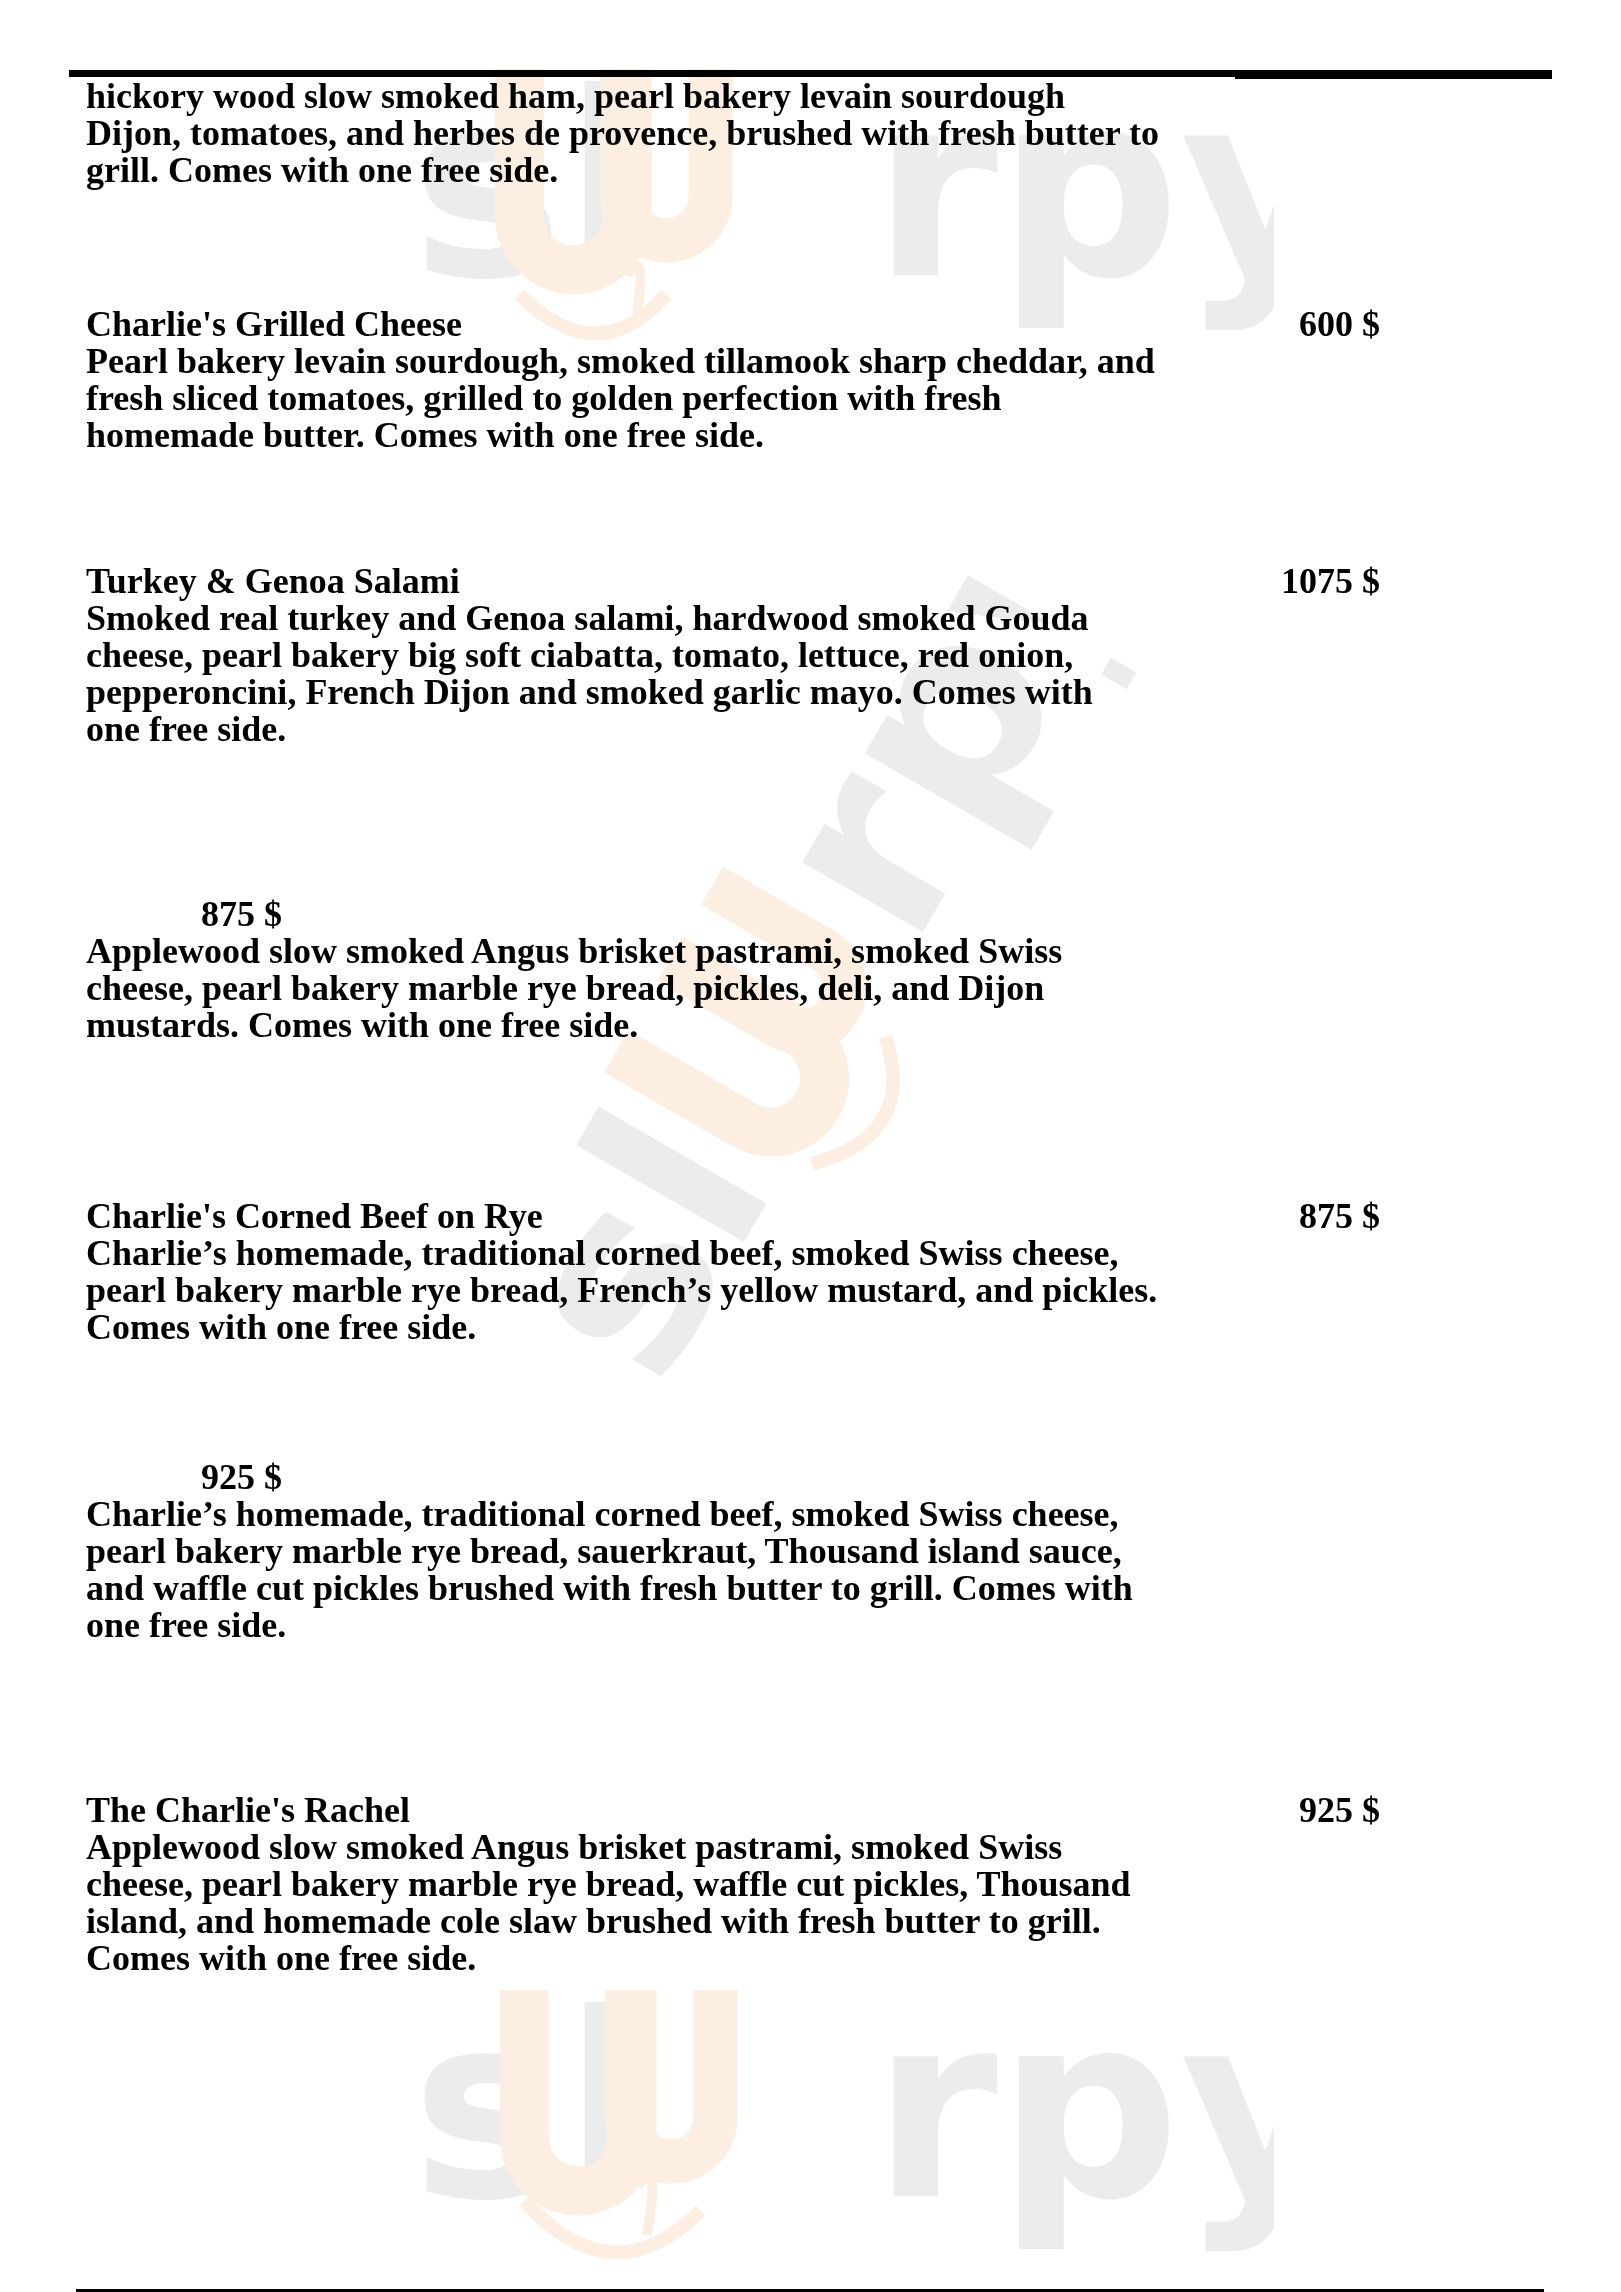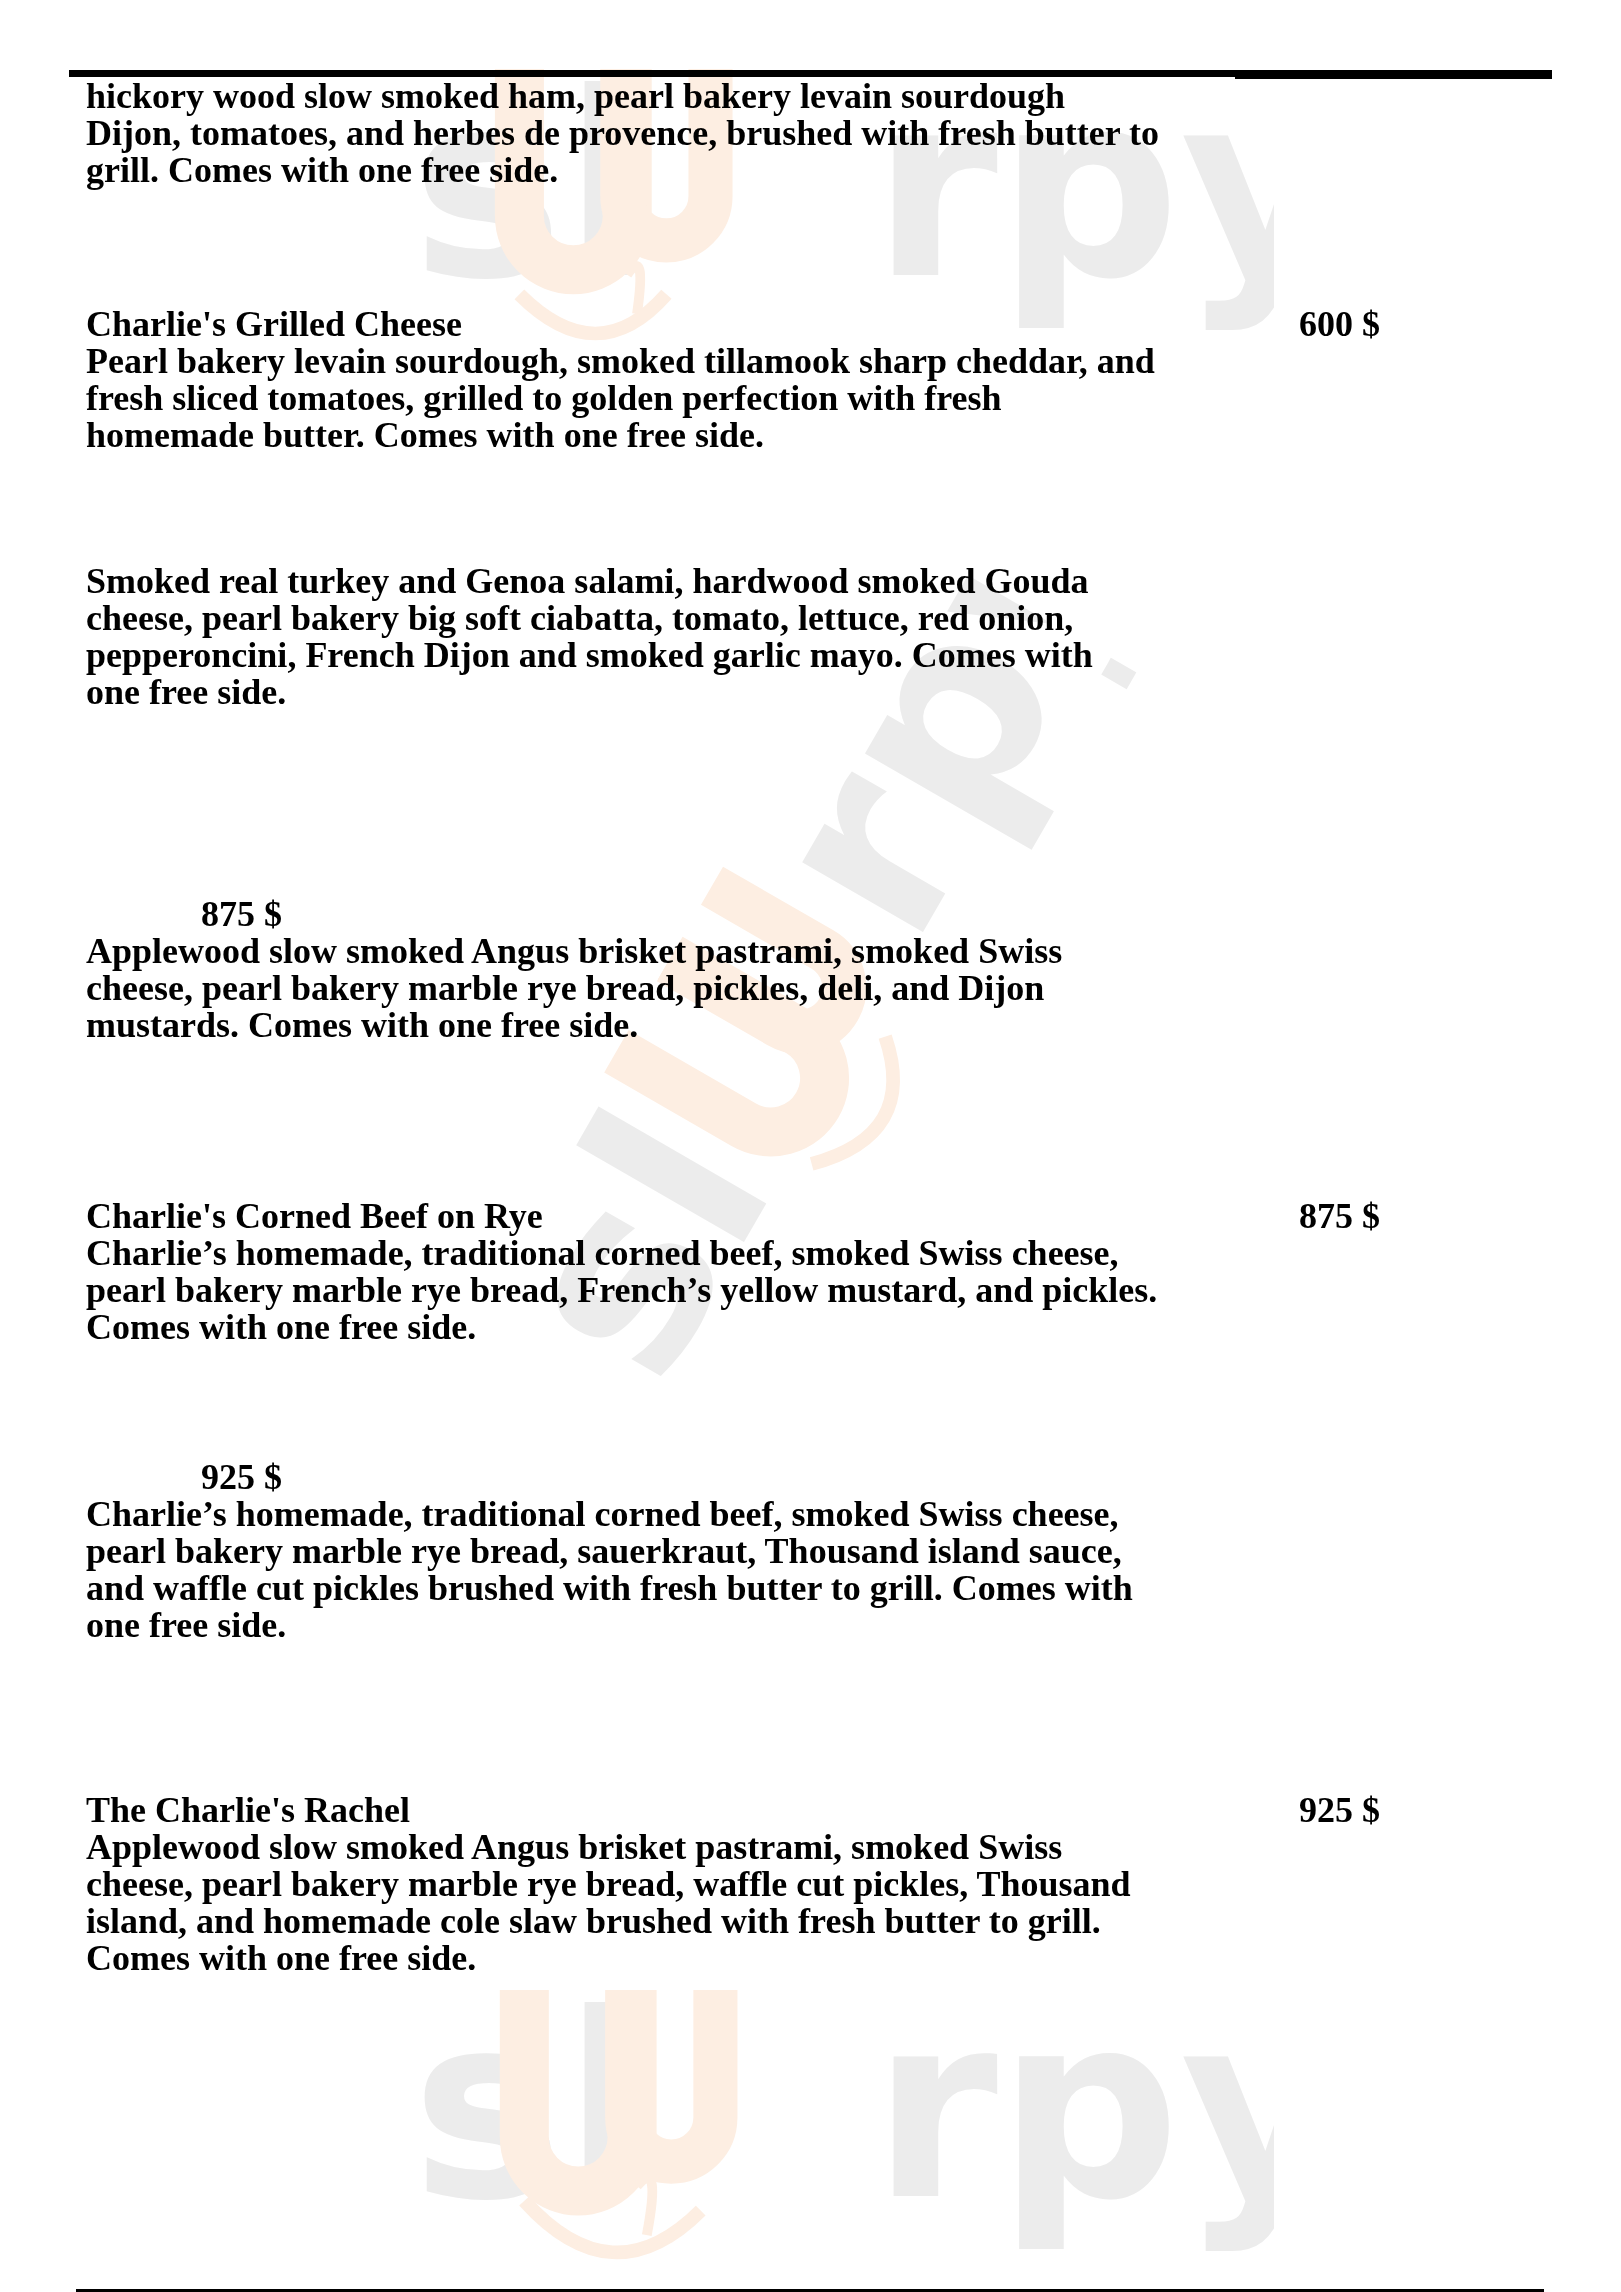--- a/index.html
+++ b/index.html
@@ -132,20 +132,24 @@
     <div class="item-row">
       <span class="item-title">Charlie's Grilled Cheese</span>
       <span class="item-price">600 $</span>
     </div>
     <div class="item-desc">Pearl bakery levain sourdough, smoked tillamook sharp cheddar, and
 fresh sliced tomatoes, grilled to golden perfection with fresh
 homemade butter. Comes with one free side.</div>
   </div>
 
   <div class="menu-item" style="top:485px;">
+    <div class="item-row">
+      <span class="item-title">Turkey &amp; Genoa Salami</span>
+      <span class="item-price">1075 $</span>
+    </div>
     <div class="item-desc">Smoked real turkey and Genoa salami, hardwood smoked Gouda
 cheese, pearl bakery big soft ciabatta, tomato, lettuce, red onion,
 pepperoncini, French Dijon and smoked garlic mayo. Comes with
 one free side.</div>
   </div>
 
   <div class="menu-item" style="top:818px;">
     <div class="item-row">
       <span class="item-price">875 $</span>
     </div>

